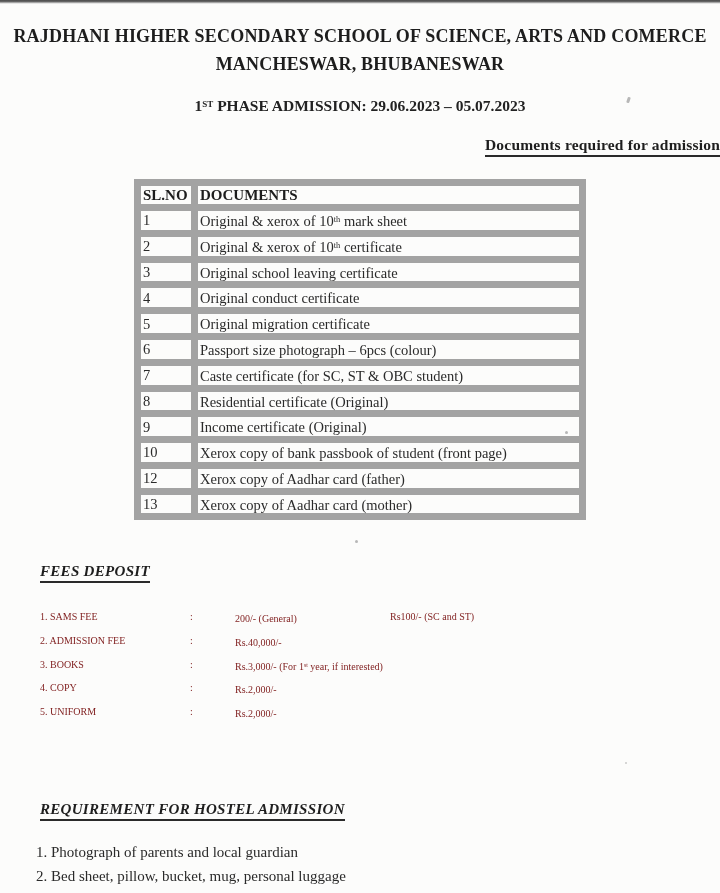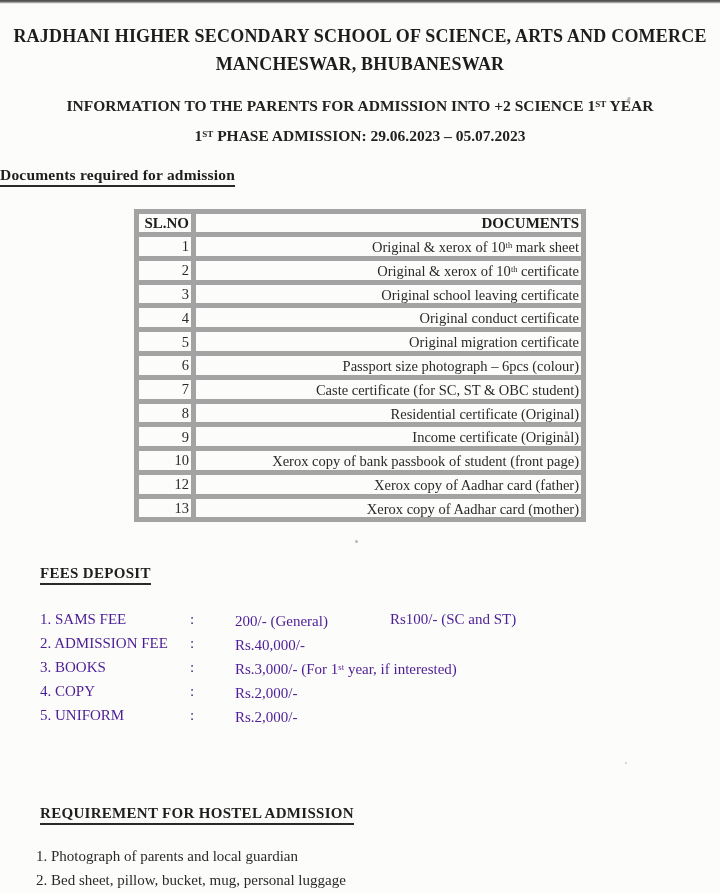--- a/index.html
+++ b/index.html
@@ -36,68 +36,69 @@
     line-height:28px;
     color:#222;
   }
   sup.sp {
     font-size:0.58em;
     vertical-align:0.45em;
     letter-spacing:0;
   }
   .doc-heading-wrap {
     margin-top:16px;
-    text-align:left;
+    text-align:right;
   }
   .doc-heading {
     display:inline-block;
     font-weight:bold;
     font-size:15.5px;
     color:#1e1e1e;
     border-bottom:2px solid #2a2a2a;
     padding-bottom:1px;
     letter-spacing:0.2px;
   }
   table.doc-table {
     margin:22px auto 0 auto;
     width:452px;
     border-collapse:collapse;
     font-size:14.5px;
     color:#2a2a2a;
   }
   table.doc-table td, table.doc-table th {
-    border:5px solid #a3a3a3;
-    text-align:right;
+    border:7px solid #a3a3a3;
+    text-align:left;
     height:19px;
     line-height:18px;
     padding:0 2px;
     font-weight:normal;
   }
   table.doc-table th {
     font-weight:bold;
     font-size:15px;
     color:#1d1d1d;
   }
   td.c-no, th.c-no { width:57px; }
   .section-heading {
     margin-left:40px;
     display:inline-block;
     font-weight:bold;
     font-size:15px;
     color:#1e1e1e;
     border-bottom:2px solid #2a2a2a;
     padding-bottom:1px;
     letter-spacing:0.3px;
+    font-style:italic;
   }
   .fees-heading-wrap { margin-top:42px; }
   .fees-list {
     margin-top:23px;
     margin-left:40px;
-    font-size:15px;
-    color:#4c1d95;
+    font-size:10px;
+    color:#7f1d1d;
   }
   .fee-row {
     display:flex;
     line-height:22px;
   }
   .fee-label { width:150px; }
   .fee-colon { width:45px; }
   .fee-v1 { min-width:155px; }
   .hostel-heading-wrap { margin-top:76px; }
   .hostel-list {
@@ -118,21 +119,20 @@
 
 <div class="page">
   <div class="top-edge"></div>
 
   <div class="title-block">
     <div>RAJDHANI HIGHER SECONDARY SCHOOL OF SCIENCE, ARTS AND COMERCE</div>
     <div>MANCHESWAR, BHUBANESWAR</div>
   </div>
 
   <div class="info-block">
-    <div><span>INFORMATION TO THE PARENTS FOR ADMISSION INTO +2 SCIENCE 1</span><sup class="sp">ST</sup><span> YEAR</span></div>
     <div><span>1</span><sup class="sp">ST</sup><span> PHASE ADMISSION: 29.06.2023 – 05.07.2023</span></div>
   </div>
 
   <div class="doc-heading-wrap">
     <span class="doc-heading">Documents required for admission</span>
   </div>
 
   <table class="doc-table">
     <tbody>
         <tr>

